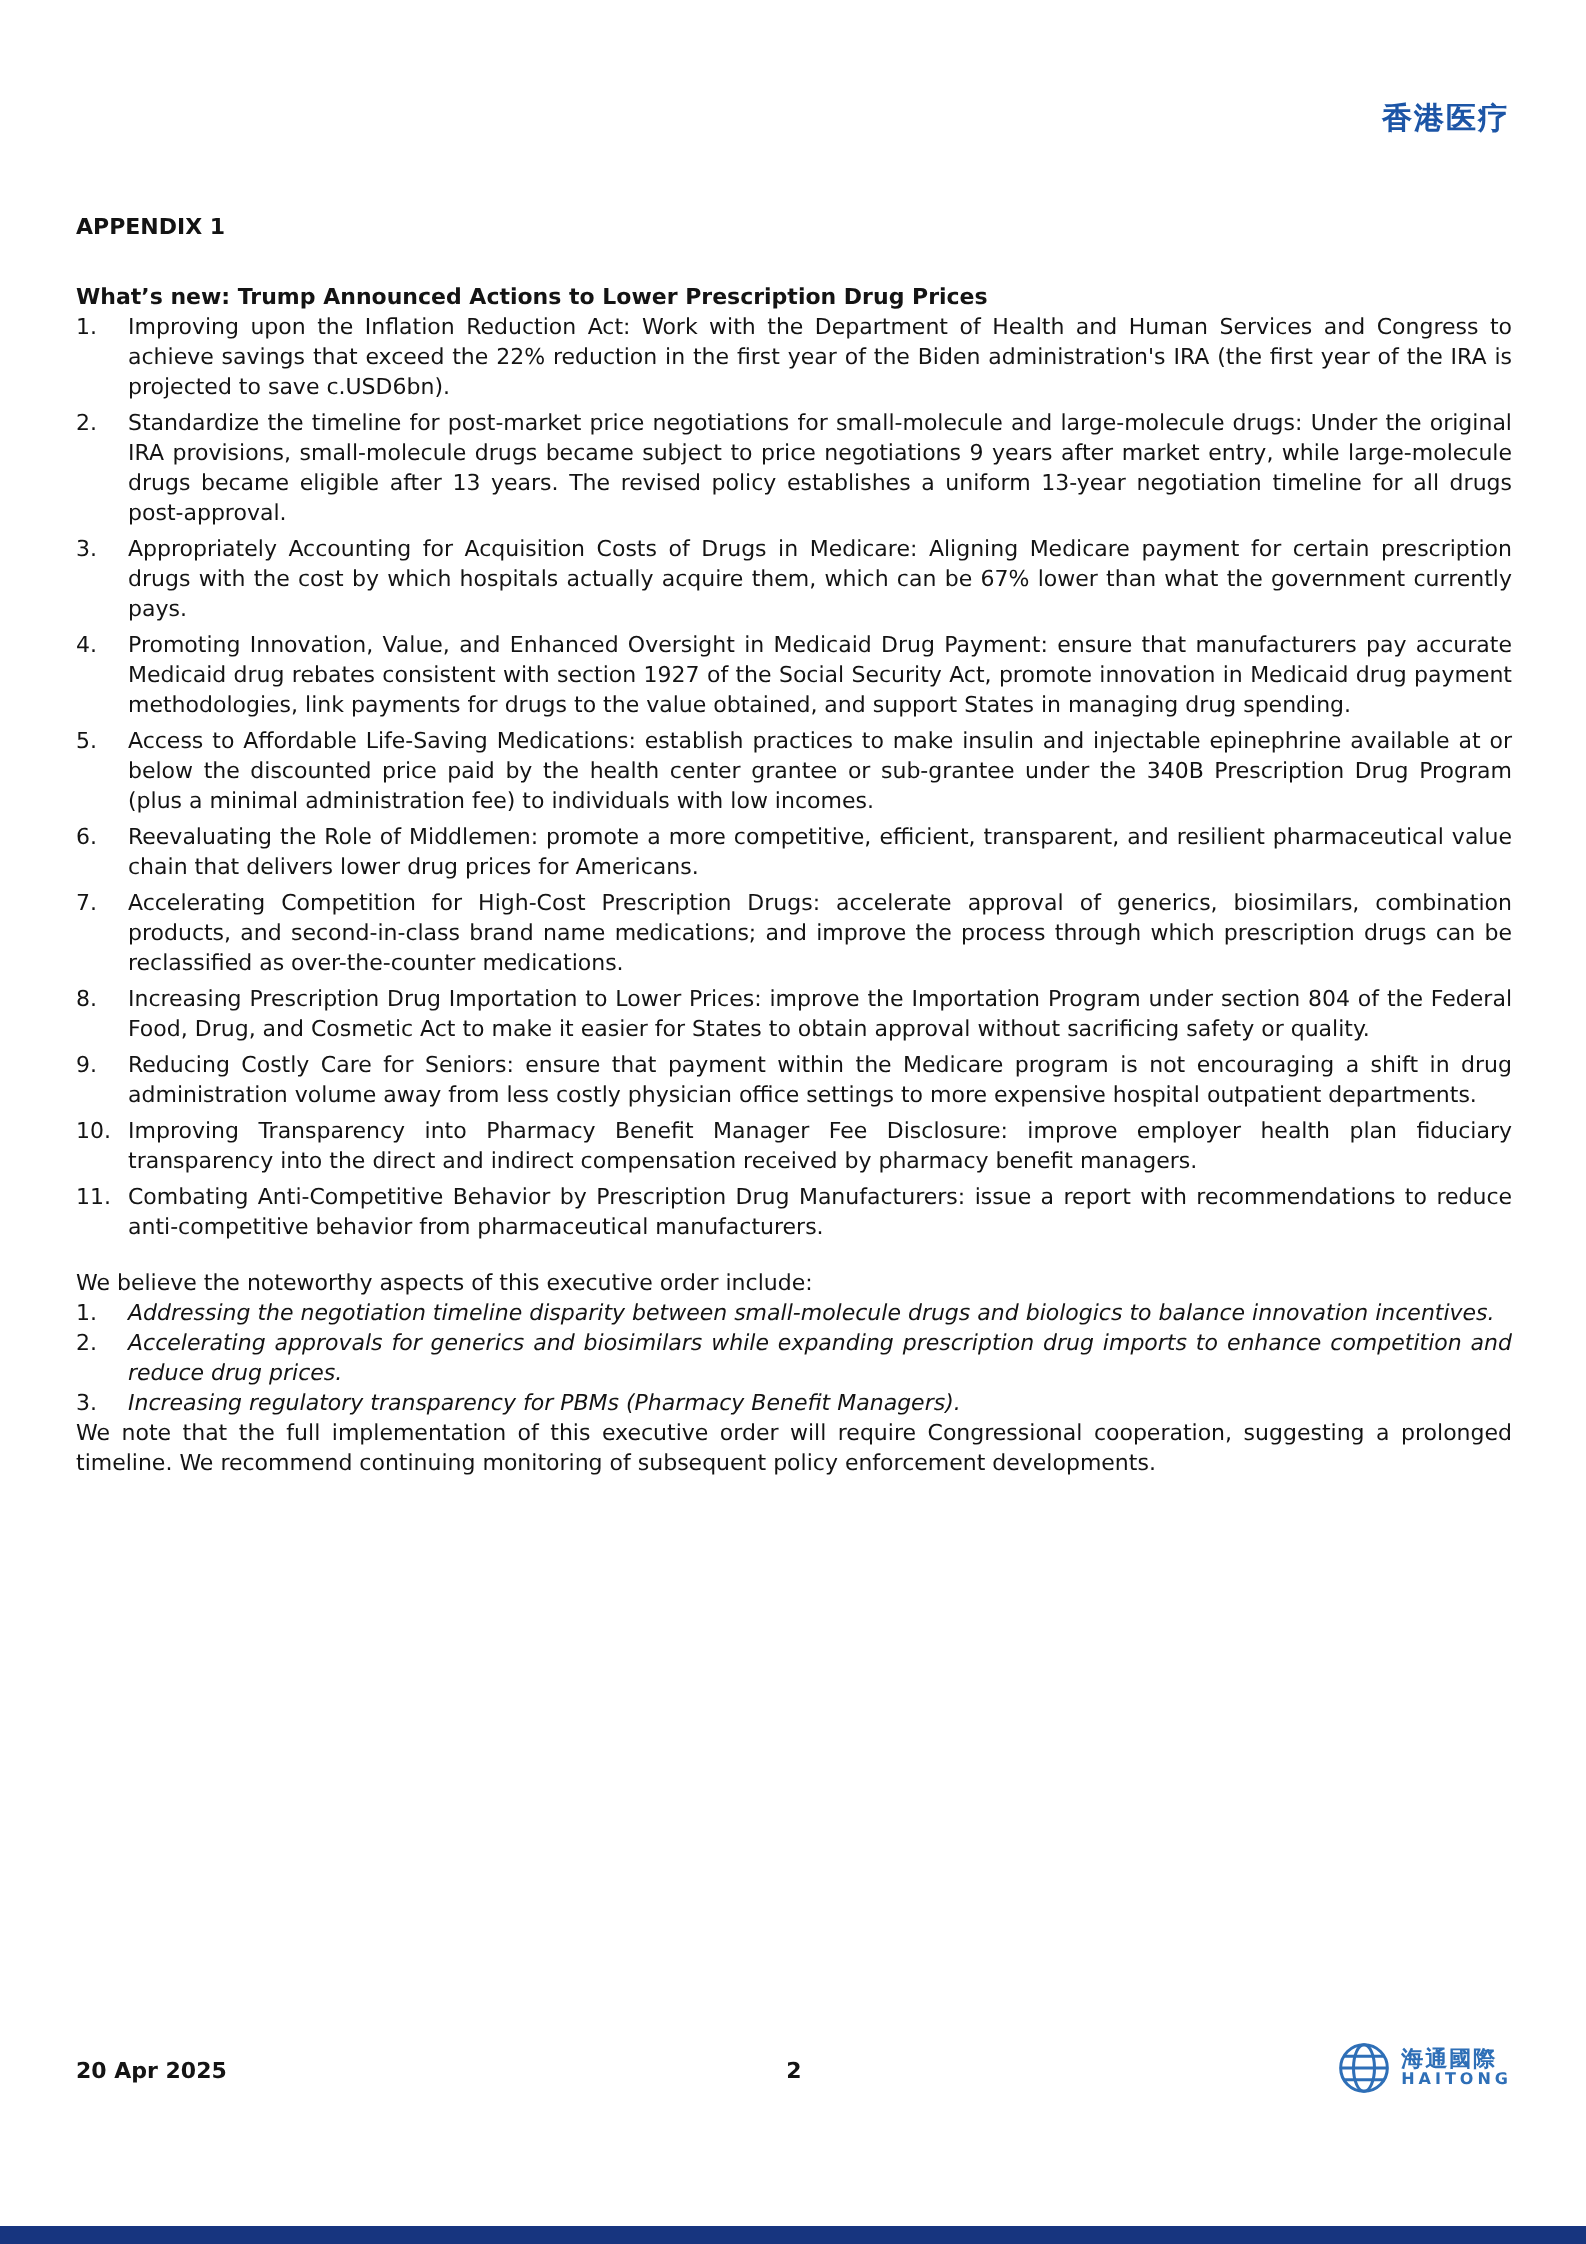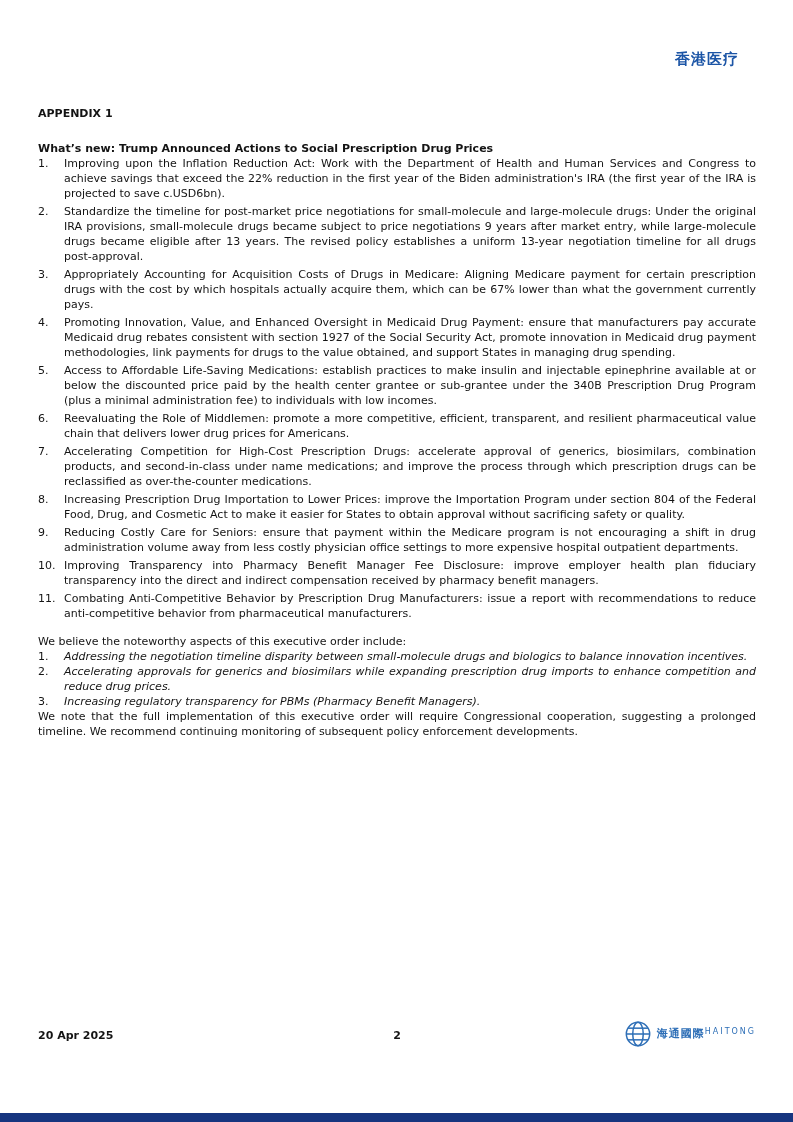--- a/index.html
+++ b/index.html
@@ -9,21 +9,21 @@
     width:793px; height:1122px;
     margin:0 auto;
     background:#ffffff;
     font-family:"DejaVu Sans", sans-serif;
     font-size:11px;
     line-height:15px;
     color:#141414;
     overflow:hidden;
   }
   .brand {
-    position:absolute; top:52px; right:54px;
+    position:absolute; top:52px; right:38px;
     color:#1c55a6; font-weight:bold; font-size:15px;
     letter-spacing:1px;
   }
   .content { position:absolute; top:106px; left:38px; right:37px; }
   .appendix-title { font-weight:bold; margin-bottom:20px; }
   .summary-title { font-weight:bold; margin-bottom:14px; }
   .whats-new { font-weight:bold; }
   .intro { text-align:justify; margin-bottom:19px; }
   .olist { list-style:none; }
   .item { display:flex; margin-bottom:3px; }
@@ -45,38 +45,38 @@
   }
   .page-number {
     position:absolute; left:50%; top:8px; transform:translateX(-50%);
     font-weight:bold;
   }
   .footer-logo {
     position:absolute; right:0; top:0;
     display:flex; align-items:center; gap:5px;
   }
   .globe { width:28px; height:28px; }
-  .logo-text { display:flex; flex-direction:row; line-height:1.1; }
+  .logo-text { display:flex; flex-direction:column; line-height:1.1; }
   .logo-cn { color:#2e6fb7; font-size:11px; font-weight:bold; letter-spacing:1px; }
-  .logo-en { color:#2e6fb7; font-size:8px; font-weight:normal; letter-spacing:2px; }
+  .logo-en { color:#2e6fb7; font-size:8px; font-weight:bold; letter-spacing:2px; }
   .bottom-bar {
     position:absolute; left:0; right:0; bottom:0; height:9px;
     background:#17357f;
   }
 </style>
 </head>
 <body>
 
 <div class="page">
 
   <div class="brand">香港医疗</div>
 
   <div class="content">
     <div class="appendix-title">APPENDIX 1</div>
-    <div class="whats-new">What’s new: Trump Announced Actions to Social Prescription Drug Prices</div>
+    <div class="whats-new">What’s new: Trump Announced Actions to Lower Prescription Drug Prices</div>
 
     <div class="olist">
       <div class="item">
         <span class="num">1.</span>
         <span class="body"><b>Improving upon the Inflation Reduction Act</b><span>: Work with the Department of Health and Human Services and Congress to achieve savings that exceed the 22% reduction in the first year of the Biden administration's IRA (the first year of the IRA is projected to save c.USD6bn).</span></span>
       </div>
       <div class="item">
         <span class="num">2.</span>
         <span class="body"><b>Standardize the timeline for post-market price negotiations for small-molecule and large-molecule drugs</b><span>: Under the original IRA provisions, small-molecule drugs became subject to price negotiations 9 years after market entry, while large-molecule drugs became eligible after 13 years. The revised policy establishes a uniform 13-year negotiation timeline for all drugs post-approval.</span></span>
       </div>
@@ -91,21 +91,21 @@
       <div class="item">
         <span class="num">5.</span>
         <span class="body"><b>Access to Affordable Life-Saving Medications</b><span>: establish practices to make insulin and injectable epinephrine available at or below the discounted price paid by the health center grantee or sub-grantee under the 340B Prescription Drug Program (plus a minimal administration fee) to individuals with low incomes.</span></span>
       </div>
       <div class="item">
         <span class="num">6.</span>
         <span class="body"><b>Reevaluating the Role of Middlemen</b><span>: promote a more competitive, efficient, transparent, and resilient pharmaceutical value chain that delivers lower drug prices for Americans.</span></span>
       </div>
       <div class="item">
         <span class="num">7.</span>
-        <span class="body"><b>Accelerating Competition for High-Cost Prescription Drugs</b><span>: accelerate approval of generics, biosimilars, combination products, and second-in-class under name medications; and improve the process through which prescription drugs can be reclassified as over-the-counter medications.</span></span>
+        <span class="body"><b>Accelerating Competition for High-Cost Prescription Drugs</b><span>: accelerate approval of generics, biosimilars, combination products, and second-in-class brand name medications; and improve the process through which prescription drugs can be reclassified as over-the-counter medications.</span></span>
       </div>
       <div class="item">
         <span class="num">8.</span>
         <span class="body"><b>Increasing Prescription Drug Importation to Lower Prices</b><span>: improve the Importation Program under section 804 of the Federal Food, Drug, and Cosmetic Act to make it easier for States to obtain approval without sacrificing safety or quality.</span></span>
       </div>
       <div class="item">
         <span class="num">9.</span>
         <span class="body"><b>Reducing Costly Care for Seniors</b><span>: ensure that payment within the Medicare program is not encouraging a shift in drug administration volume away from less costly physician office settings to more expensive hospital outpatient departments.</span></span>
       </div>
       <div class="item">

